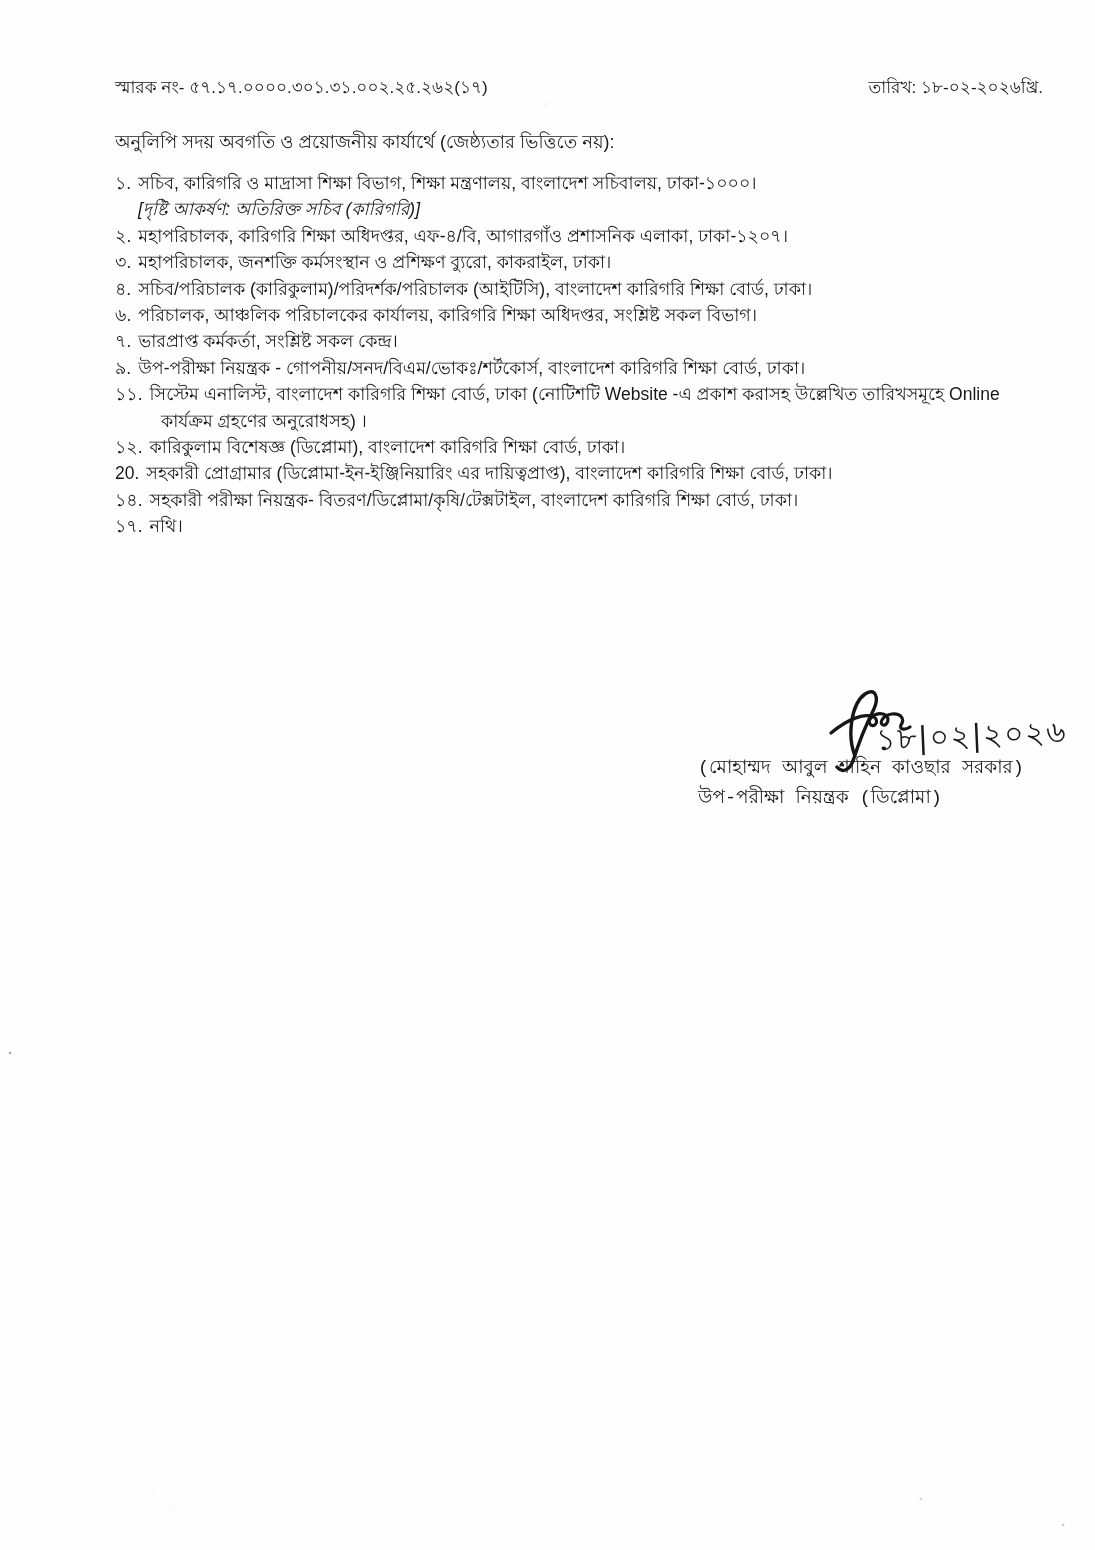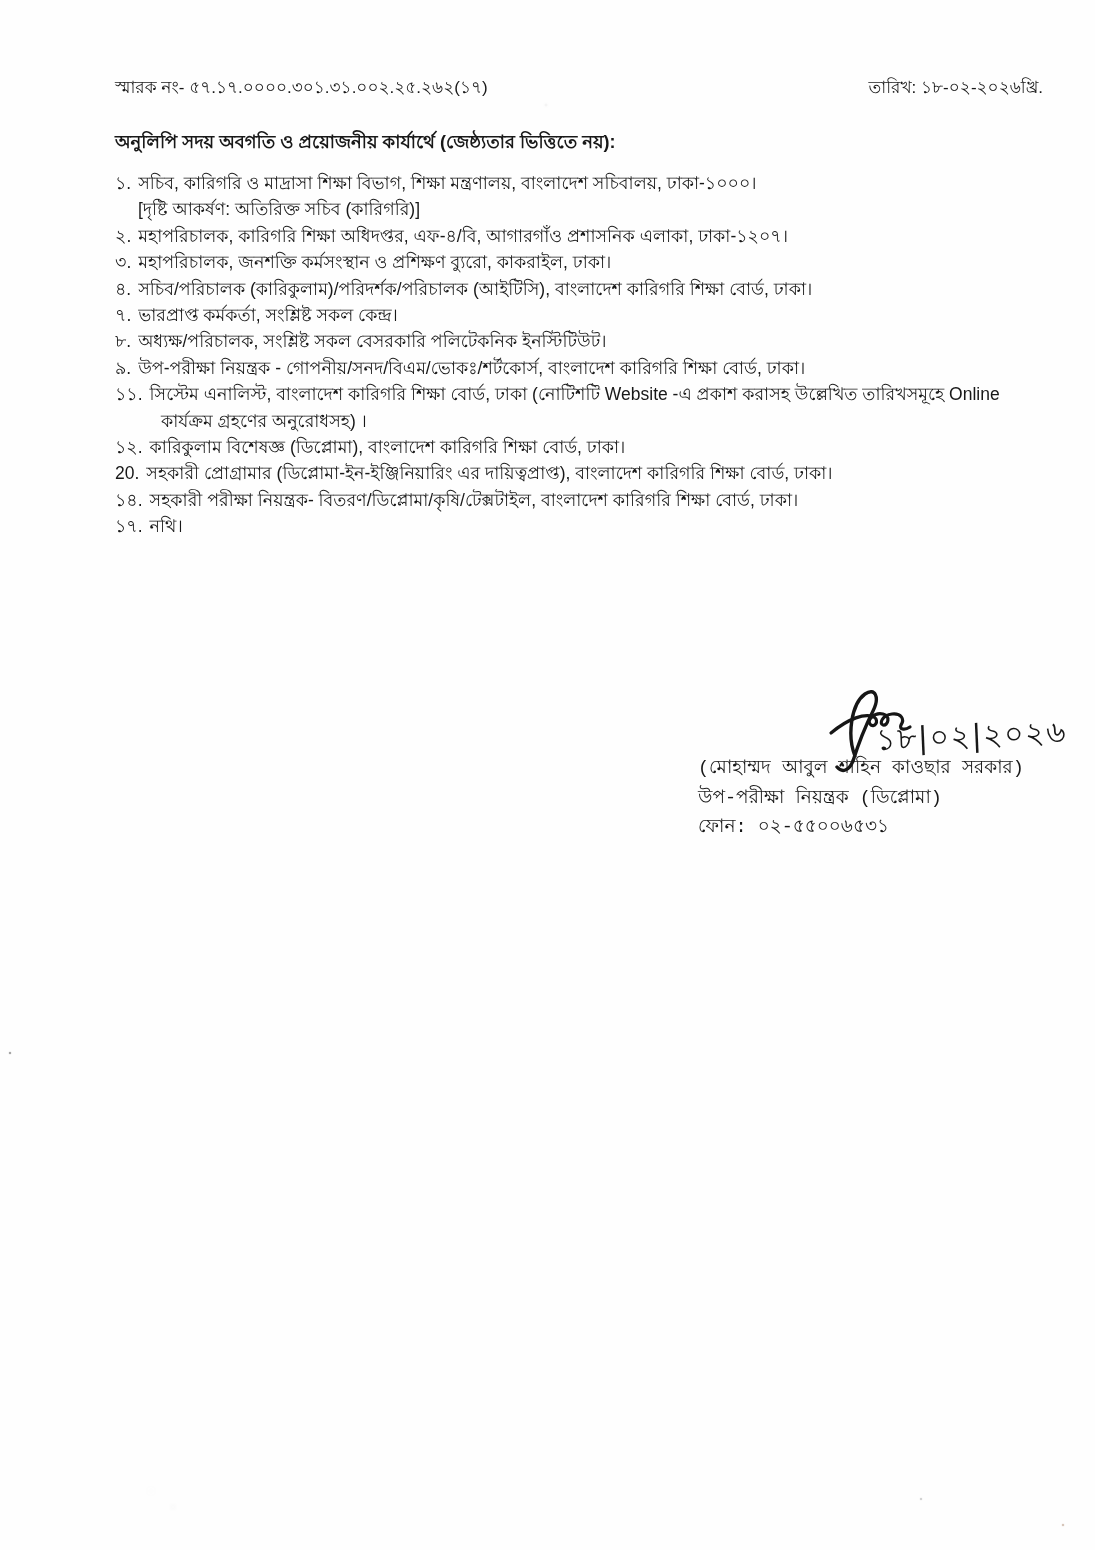--- a/index.html
+++ b/index.html
@@ -13,33 +13,33 @@
     position:relative;width:1095px;height:1550px;
     background:#fefefe;overflow:hidden;
   }
   .memo-row{
     position:absolute;top:76px;left:115px;right:52px;
     display:flex;justify-content:space-between;align-items:flex-start;
     font-size:17px;line-height:24px;
   }
   .heading{
     position:absolute;top:129px;left:115px;
-    font-size:18px;line-height:26px;font-weight:bold;
+    font-size:18px;line-height:26px;
   }
   .list{
     position:absolute;top:170px;left:115px;width:918px;
     font-size:17.5px;
   }
   .li{
     line-height:26.4px;
     padding-left:46px;text-indent:-46px;
   }
   .num{margin-right:7px;}
   .note{
-    padding-left:23px;text-indent:0;line-height:26.4px;
+    padding-left:23px;text-indent:0;line-height:26.4px;font-style:italic;
   }
   .small{font-size:13px;}
   .sig-mark{
     position:absolute;left:816px;top:688px;width:100px;height:86px;
   }
   .sig-mark svg{display:block;width:100%;height:100%;}
   .sig-date{
     position:absolute;left:876px;top:712px;
     font-size:30px;letter-spacing:1.5px;
     font-family:"DejaVu Sans","Liberation Sans",sans-serif;
@@ -75,39 +75,38 @@
   </div>
 
   <div class="heading">অনুলিপি সদয় অবগতি ও প্রয়োজনীয় কার্যার্থে (জেষ্ঠ্যতার ভিত্তিতে নয়):</div>
 
   <div class="list">
     <div class="li"><span class="num">১.</span><span>সচিব, কারিগরি ও মাদ্রাসা শিক্ষা বিভাগ, শিক্ষা মন্ত্রণালয়, বাংলাদেশ সচিবালয়, ঢাকা-১০০০।</span></div>
     <div class="note">[দৃষ্টি আকর্ষণ: অতিরিক্ত সচিব (কারিগরি)]</div>
     <div class="li"><span class="num">২.</span><span>মহাপরিচালক, কারিগরি শিক্ষা অধিদপ্তর, এফ-৪/বি, আগারগাঁও প্রশাসনিক এলাকা, ঢাকা-১২০৭।</span></div>
     <div class="li"><span class="num">৩.</span><span>মহাপরিচালক, জনশক্তি কর্মসংস্থান ও প্রশিক্ষণ ব্যুরো, কাকরাইল, ঢাকা।</span></div>
     <div class="li"><span class="num">৪.</span><span>সচিব/পরিচালক (কারিকুলাম)/পরিদর্শক/পরিচালক (আইটিসি), বাংলাদেশ কারিগরি শিক্ষা বোর্ড, ঢাকা।</span></div>
+    <div class="li"><span class="num">৬.</span><span>পরিচালক, আঞ্চলিক পরিচালকের কার্যালয়, কারিগরি শিক্ষা অধিদপ্তর, সংশ্লিষ্ট সকল বিভাগ।</span></div>
     <div class="li"><span class="num">৭.</span><span>ভারপ্রাপ্ত কর্মকর্তা, সংশ্লিষ্ট সকল কেন্দ্র।</span></div>
-    <div class="li"><span class="num">৮.</span><span>অধ্যক্ষ/পরিচালক, সংশ্লিষ্ট সকল বেসরকারি পলিটেকনিক ইনস্টিটিউট।</span></div>
     <div class="li"><span class="num">৯.</span><span>উপ-পরীক্ষা নিয়ন্ত্রক - গোপনীয়/সনদ/বিএম/ভোকঃ/শর্টকোর্স, বাংলাদেশ কারিগরি শিক্ষা বোর্ড, ঢাকা।</span></div>
     <div class="li"><span class="num">১১.</span><span>সিস্টেম এনালিস্ট, বাংলাদেশ কারিগরি শিক্ষা বোর্ড, ঢাকা (নোটিশটি Website -এ প্রকাশ করাসহ উল্লেখিত তারিখসমূহে Online কার্যক্রম গ্রহণের অনুরোধসহ) ।</span></div>
     <div class="li"><span class="num">১২.</span><span>কারিকুলাম বিশেষজ্ঞ (ডিপ্লোমা), বাংলাদেশ কারিগরি শিক্ষা বোর্ড, ঢাকা।</span></div>
     <div class="li"><span class="num">20.</span><span>সহকারী প্রোগ্রামার (ডিপ্লোমা-ইন-ইঞ্জিনিয়ারিং এর দায়িত্বপ্রাপ্ত), বাংলাদেশ কারিগরি শিক্ষা বোর্ড, ঢাকা।</span></div>
     <div class="li"><span class="num">১৪.</span><span>সহকারী পরীক্ষা নিয়ন্ত্রক- বিতরণ/ডিপ্লোমা/কৃষি/টেক্সটাইল, বাংলাদেশ কারিগরি শিক্ষা বোর্ড, ঢাকা।</span></div>
     <div class="li"><span class="num">১৭.</span><span>নথি।</span></div>
   </div>
 
   <div class="sig-mark">
     <svg viewBox="0 0 100 86" xmlns="http://www.w3.org/2000/svg" fill="none" stroke="#161616" stroke-linecap="round" stroke-linejoin="round">
       <path d="M39 68 C31 48 35 16 49 6 C59 -1 64 9 57 23 C49 39 42 57 37 73 C33 83 26 85 21 79" stroke-width="3.4"></path>
       <path d="M15 45 C33 30 49 25 58 29 C64 33 58 41 54 36 C51 32 58 24 67 26 C75 28 72 38 67 37 C63 36 66 27 76 26 C85 25 89 31 85 37 C83 41 88 43 94 39" stroke-width="3.2"></path>
     </svg>
   </div>
   <div class="sig-date">১৮|০২|২০২৬</div>
 
   <div class="sig-block">
     <div>(মোহাম্মদ আবুল শাহিন কাওছার সরকার)</div>
     <div>উপ-পরীক্ষা নিয়ন্ত্রক (ডিপ্লোমা)</div>
-    <div>ফোন: ০২-৫৫০০৬৫৩১</div>
   </div>
 
   <div class="specks"></div>
 
 </div>
 
 </body></html>

